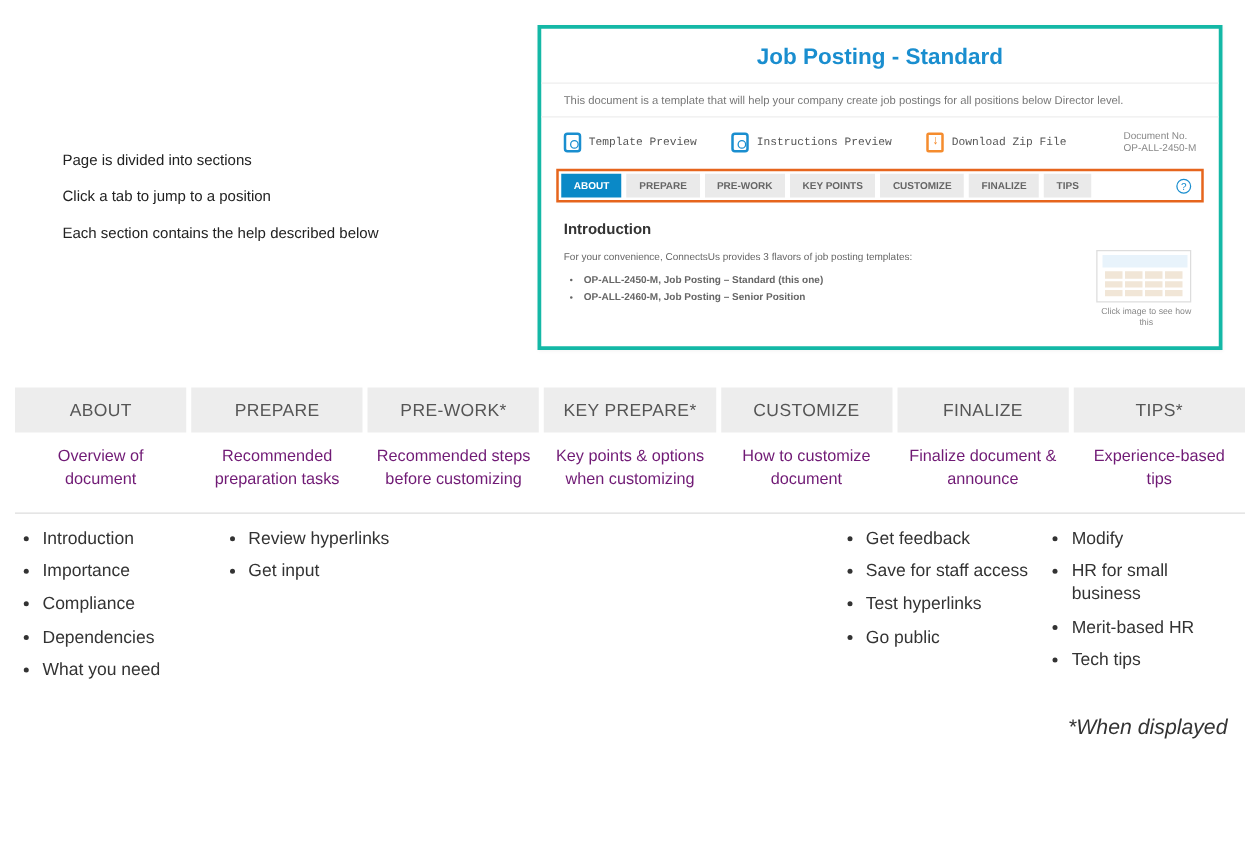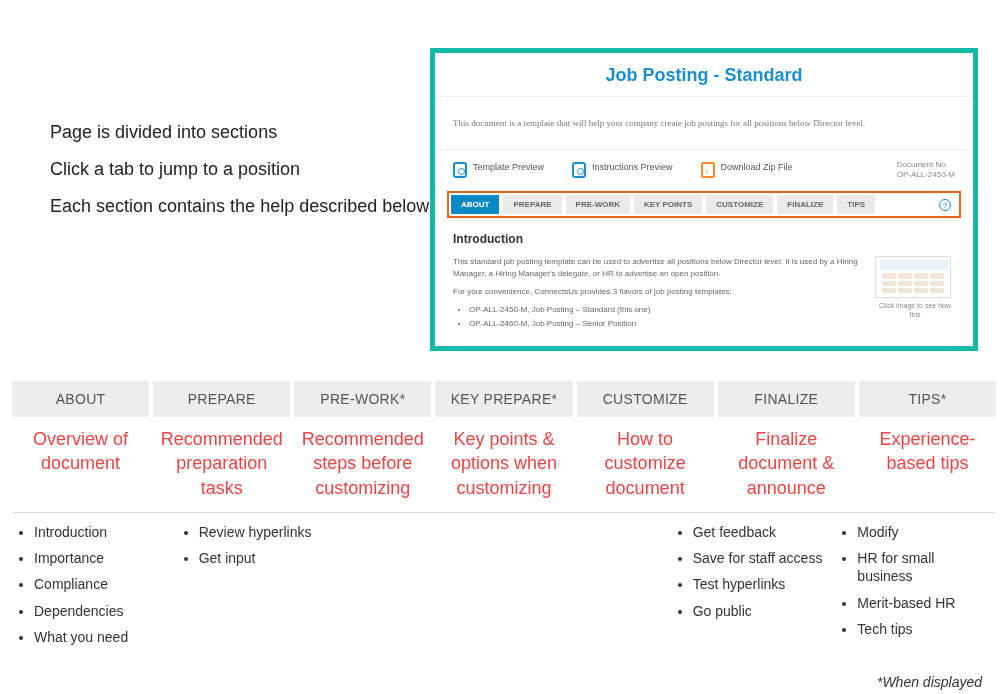--- a/index.html
+++ b/index.html
@@ -20,61 +20,60 @@
     .top-region {
       display: flex;
       padding: 20px 30px 30px 30px;
     }
     .left-notes {
       width: 400px;
       padding-top: 100px;
       padding-left: 20px;
     }
     .left-notes p {
-      font-size: 18px;
+      font-size: 12px;
       color: #222;
       margin-bottom: 12px;
       line-height: 1.4;
     }
     .preview-card {
       flex: 1;
-      border: 5px solid #14b8a6;
+      border: 3px solid #14b8a6;
       background: #fff;
       padding: 0;
       position: relative;
       box-shadow: 0 1px 3px rgba(0,0,0,0.05);
       max-width: 560px;
-      margin-top: 28px;
     }
     .preview-title {
       text-align: center;
       color: #1a8ecf;
       font-size: 18px;
       font-weight: 700;
       padding: 12px 0 10px 0;
     }
     .preview-desc {
       font-size: 9px;
       color: #777;
-      padding: 21px 18px;
+      padding: 8px 18px;
       border-top: 1px solid #eee;
       border-bottom: 1px solid #eee;
-      font-family: Liberation Serif, serif;
     }
     .preview-actions {
       display: flex;
       align-items: center;
       padding: 10px 18px 12px 18px;
       font-size: 9px;
       color: #555;
     }
     .action {
       display: flex;
-      align-items: flex-start;
+      align-items: center;
       margin-right: 28px;
+      font-family: Liberation Mono, monospace;
     }
     .action-icon {
       width: 16px;
       height: 18px;
       margin-right: 6px;
       position: relative;
     }
     .mag-icon {
       border: 2px solid #1a8ecf;
       border-radius: 3px;
@@ -160,20 +159,21 @@
     .body-text {
       flex: 1;
       font-size: 8px;
       color: #666;
       line-height: 1.5;
     }
     .body-text p { margin-bottom: 6px; }
     .body-text ul {
       padding-left: 16px;
       margin-top: 2px;
+      font-weight: bold;
     }
     .body-text li { margin-bottom: 2px; }
     .thumb {
       width: 80px;
       margin-left: 12px;
       text-align: center;
     }
     .thumb-img {
       width: 76px;
       height: 42px;
@@ -218,42 +218,42 @@
       background: #ededed;
       text-align: center;
       font-size: 14px;
       color: #555;
       padding: 10px 4px;
       font-weight: 400;
       letter-spacing: 0.3px;
     }
     .col-sub {
       text-align: center;
-      font-size: 18px;
-      color: #ef4444;
+      font-size: 13px;
+      color: #701a75;
       padding: 10px 6px 12px 6px;
       line-height: 1.35;
       min-height: 64px;
     }
     .divider {
       border-top: 1px solid #ddd;
       margin: 0 12px 10px 12px;
     }
     .col-list {
       font-size: 14px;
       color: #333;
       padding: 0 4px 0 22px;
     }
     .col-list li {
       margin-bottom: 8px;
       line-height: 1.3;
     }
     .footnote {
       text-align: right;
-      font-size: 14px;
+      font-size: 17px;
       font-style: italic;
       color: #333;
       padding: 20px 26px 0 0;
     }
   </style>
 </head>
 <body>
 
 <div class="top-region">
   <div class="left-notes">
@@ -294,21 +294,20 @@
         <div class="tabx">FINALIZE</div>
         <div class="tabx">TIPS</div>
       </div>
       <div class="help-q">?</div>
     </div>
 
     <div class="preview-body">
       <h4>Introduction</h4>
       <div class="body-row">
         <div class="body-text">
-          <p>This standard job posting template can be used to advertise all positions below Director level. It is used by a Hiring Manager, a Hiring Manager's delegate, or HR to advertise an open position.</p>
           <p>For your convenience, ConnectsUs provides 3 flavors of job posting templates:</p>
           <ul>
             <li>OP-ALL-2450-M, Job Posting – Standard (this one)</li>
             <li>OP-ALL-2460-M, Job Posting – Senior Position</li>
           </ul>
         </div>
         <div class="thumb">
           <div class="thumb-img">
             <div class="thumb-cells">
               <span></span>

